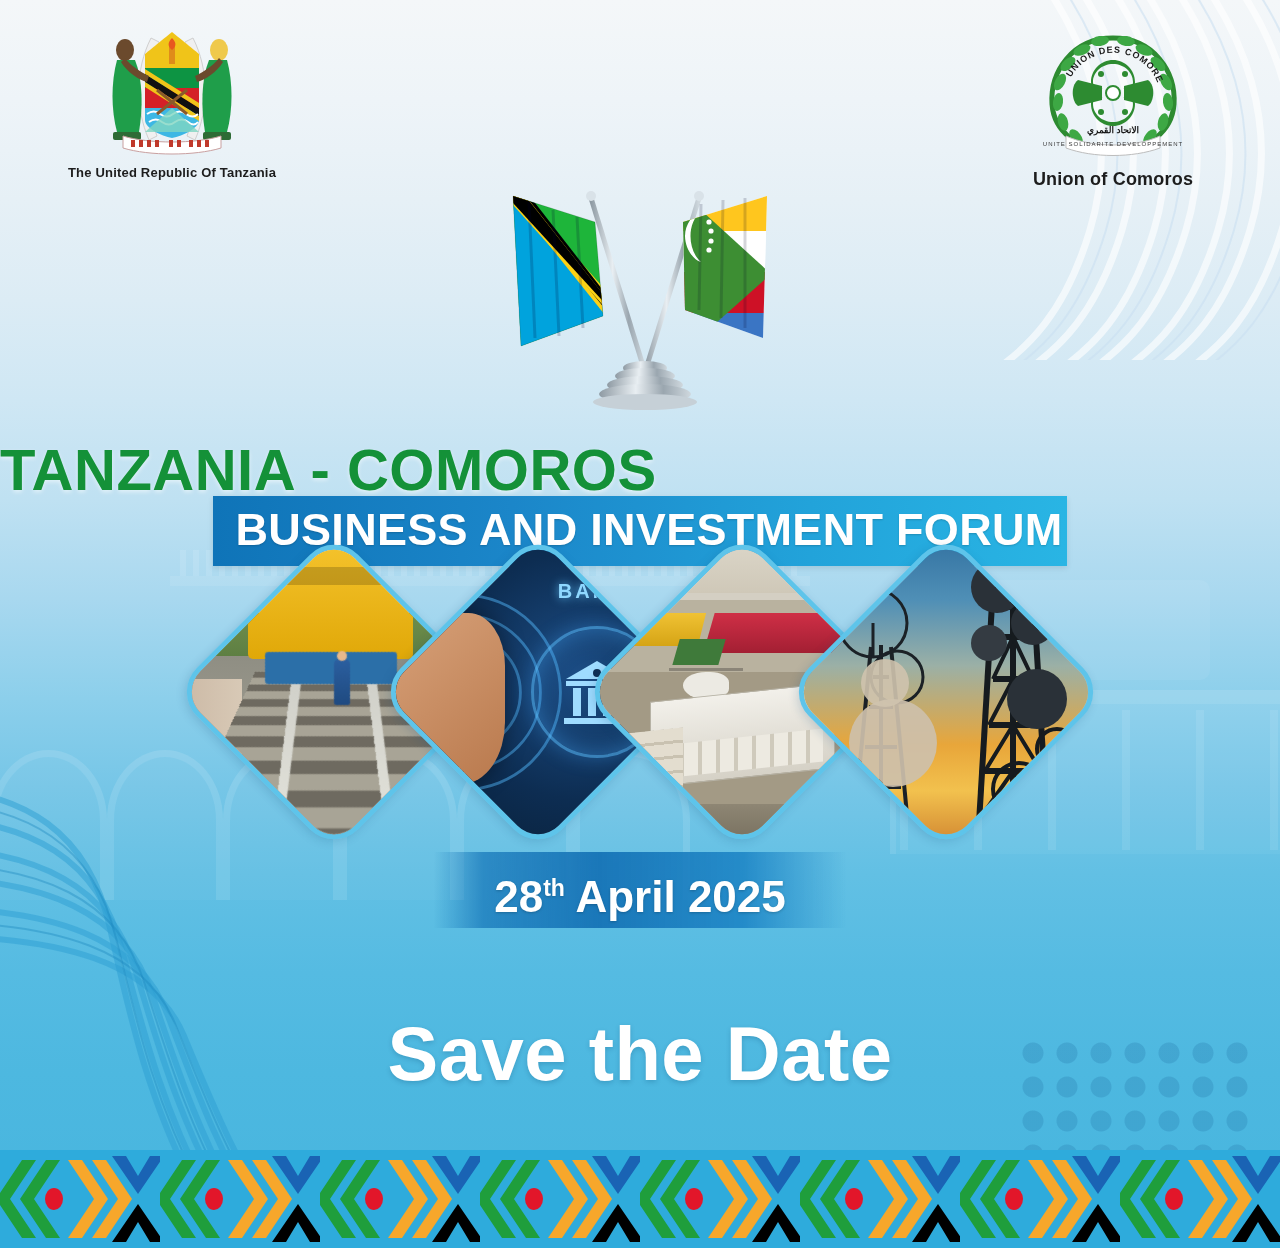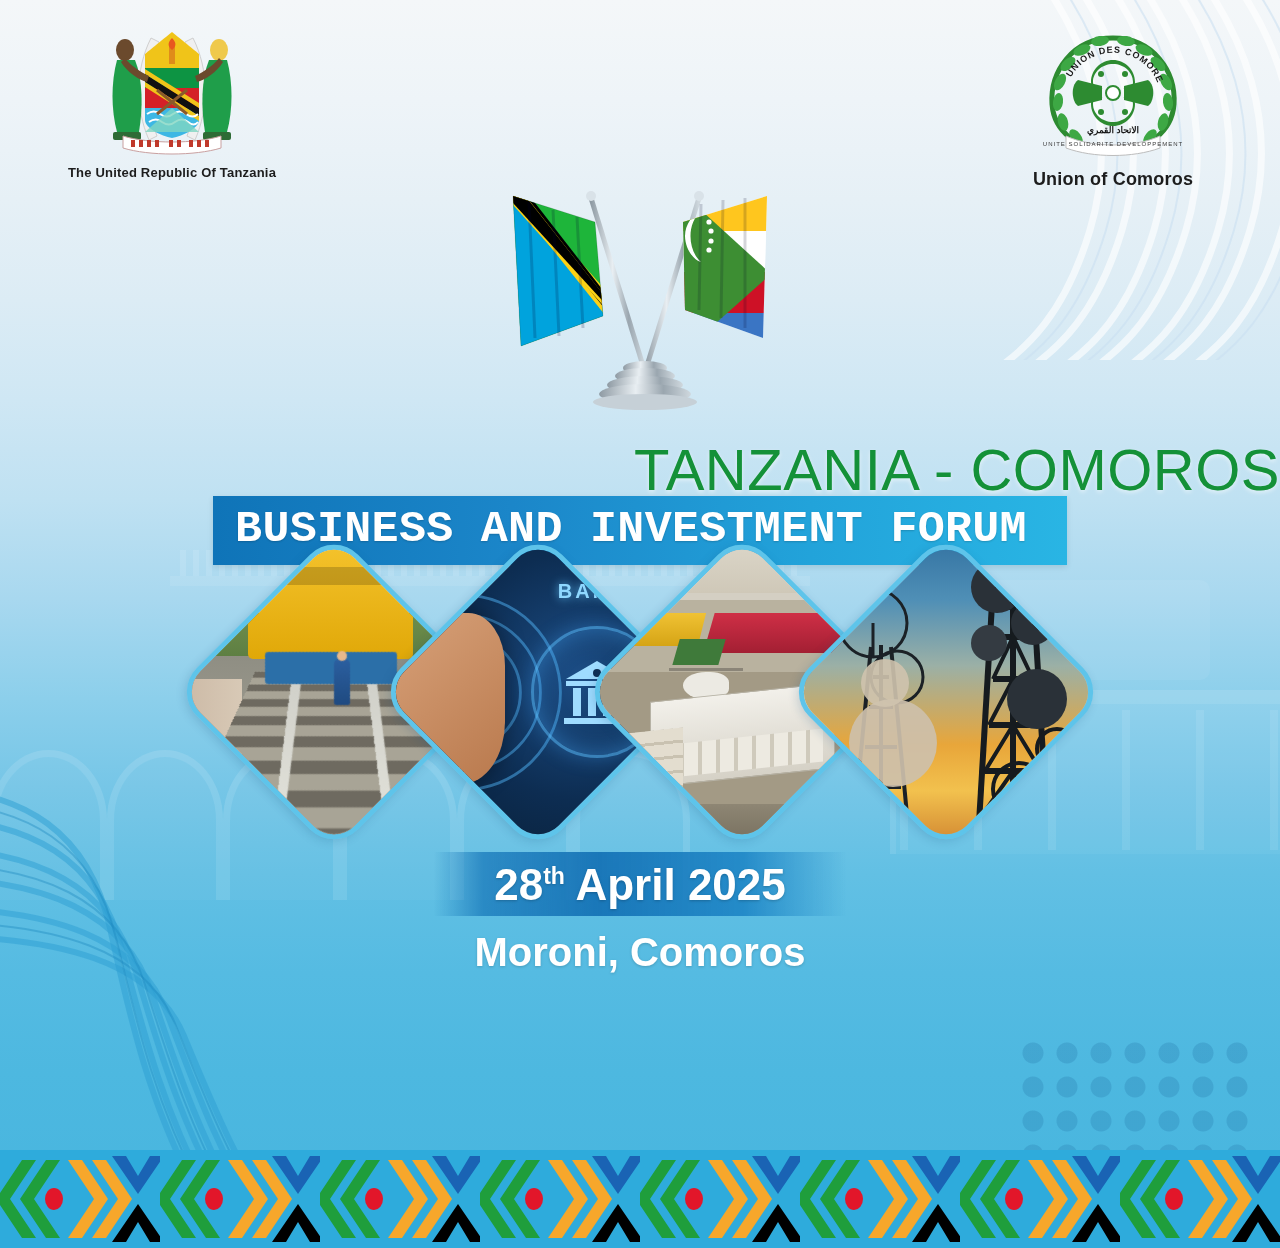--- a/index.html
+++ b/index.html
@@ -103,35 +103,34 @@
     letter-spacing:.2px; margin-top:5px; white-space:nowrap;
   }
   .emblem-km .emblem-caption { font-size:18px; }
 
   
   .flags { position:absolute; left:495px; top:186px; width:300px; height:230px; }
 
   
   .title-main {
     position:absolute; left:0; right:0; top:436px;
-    text-align:right;
-    font-size:58px; font-weight:normal; color:#149138;
+    text-align:left;
+    font-size:58px; font-weight:bold; color:#149138;
     letter-spacing:.5px;
     font-family:"Liberation Sans", sans-serif;
     text-shadow:0 2px 4px rgba(255,255,255,.55);
   }
   .title-band-wrap {
     position:absolute; left:0; right:0; top:496px;
     display:flex; justify-content:center;
   }
   .title-band {
     background:linear-gradient(to right,#0f74b8 0%,#1b86c9 35%,#22a3da 70%,#29b5e4 100%);
-    padding:8px 40px 10px 22px;
+    padding:8px 4px 10px 22px;
     box-shadow:0 2px 6px rgba(0,0,0,.10);
-    font-family:Liberation Mono, monospace;
   }
   .title-sub {
     font-size:45px; font-weight:bold; color:#ffffff;
     letter-spacing:.3px; white-space:nowrap;
     text-shadow:0 1px 2px rgba(0,0,0,.18);
   }
 
   
   .diamonds {
     position:absolute; left:0; right:0; top:578px;
@@ -230,21 +229,21 @@
 
   
   .scene-tel { width:100%; height:100%; position:relative;
     background:linear-gradient(to bottom,#2e6d9e 0%,#4f8fb6 22%,#9bb0a6 42%,#e8a63a 66%,#f2c14e 80%,#c9792a 100%); }
 
   
   .date-wrap { position:absolute; left:0; right:0; top:852px; display:flex; justify-content:center; }
   .date-band {
     background:linear-gradient(to right, rgba(26,126,190,0) 0%, rgba(24,120,186,.75) 12%,
       rgba(22,115,182,.95) 40%, rgba(26,130,196,.85) 75%, rgba(35,160,215,0) 100%);
-    padding:8px 60px 6px 60px;
+    padding:20px 60px 6px 60px;
     text-align:right;
   }
   .date-text { font-size:44px; font-weight:bold; color:#ffffff; white-space:nowrap;
     text-shadow:0 1px 3px rgba(0,0,0,.22); }
   .date-text sup { font-size:23px; vertical-align:super; font-weight:bold; }
   .loc-text {
     position:absolute; left:0; right:0; top:930px; text-align:center;
     font-size:40px; font-weight:bold; color:#ffffff;
     text-shadow:0 1px 3px rgba(0,0,0,.18);
   }
@@ -642,22 +641,22 @@
       </div>
     </div>
   </div>
 
   <div class="date-wrap">
     <div class="date-band">
       <div class="date-text"><span>28</span><sup>th</sup> <span>April 2025</span></div>
     </div>
   </div>
 
-  <div class="loc-text">Moroni, Comoros</div>
-
+
+  <div class="save-text">Save the Date</div>
 
   <div class="border-strip">
     <div class="strip-row" id="strip">
         <div class="motif"><svg width="160" height="98" viewBox="0 0 160 98" preserveAspectRatio="none">
             <path d="M46,10 L20,49 L46,88 L60,88 L34,49 L60,10 Z" fill="#1f9e3c"></path>
             <path d="M22,10 L-4,49 L22,88 L36,88 L10,49 L36,10 Z" fill="#1f9e3c"></path>
             <ellipse cx="54" cy="49" rx="9" ry="11" fill="#e2162a"></ellipse>
             <path d="M68,10 L94,49 L68,88 L82,88 L108,49 L82,10 Z" fill="#f7a72b"></path>
             <path d="M92,10 L118,49 L92,88 L106,88 L132,49 L106,10 Z" fill="#f7a72b"></path>
             <path d="M112,6 L138,44 L164,6 L150,6 L138,26 L126,6 Z" fill="#1a63b4"></path>

